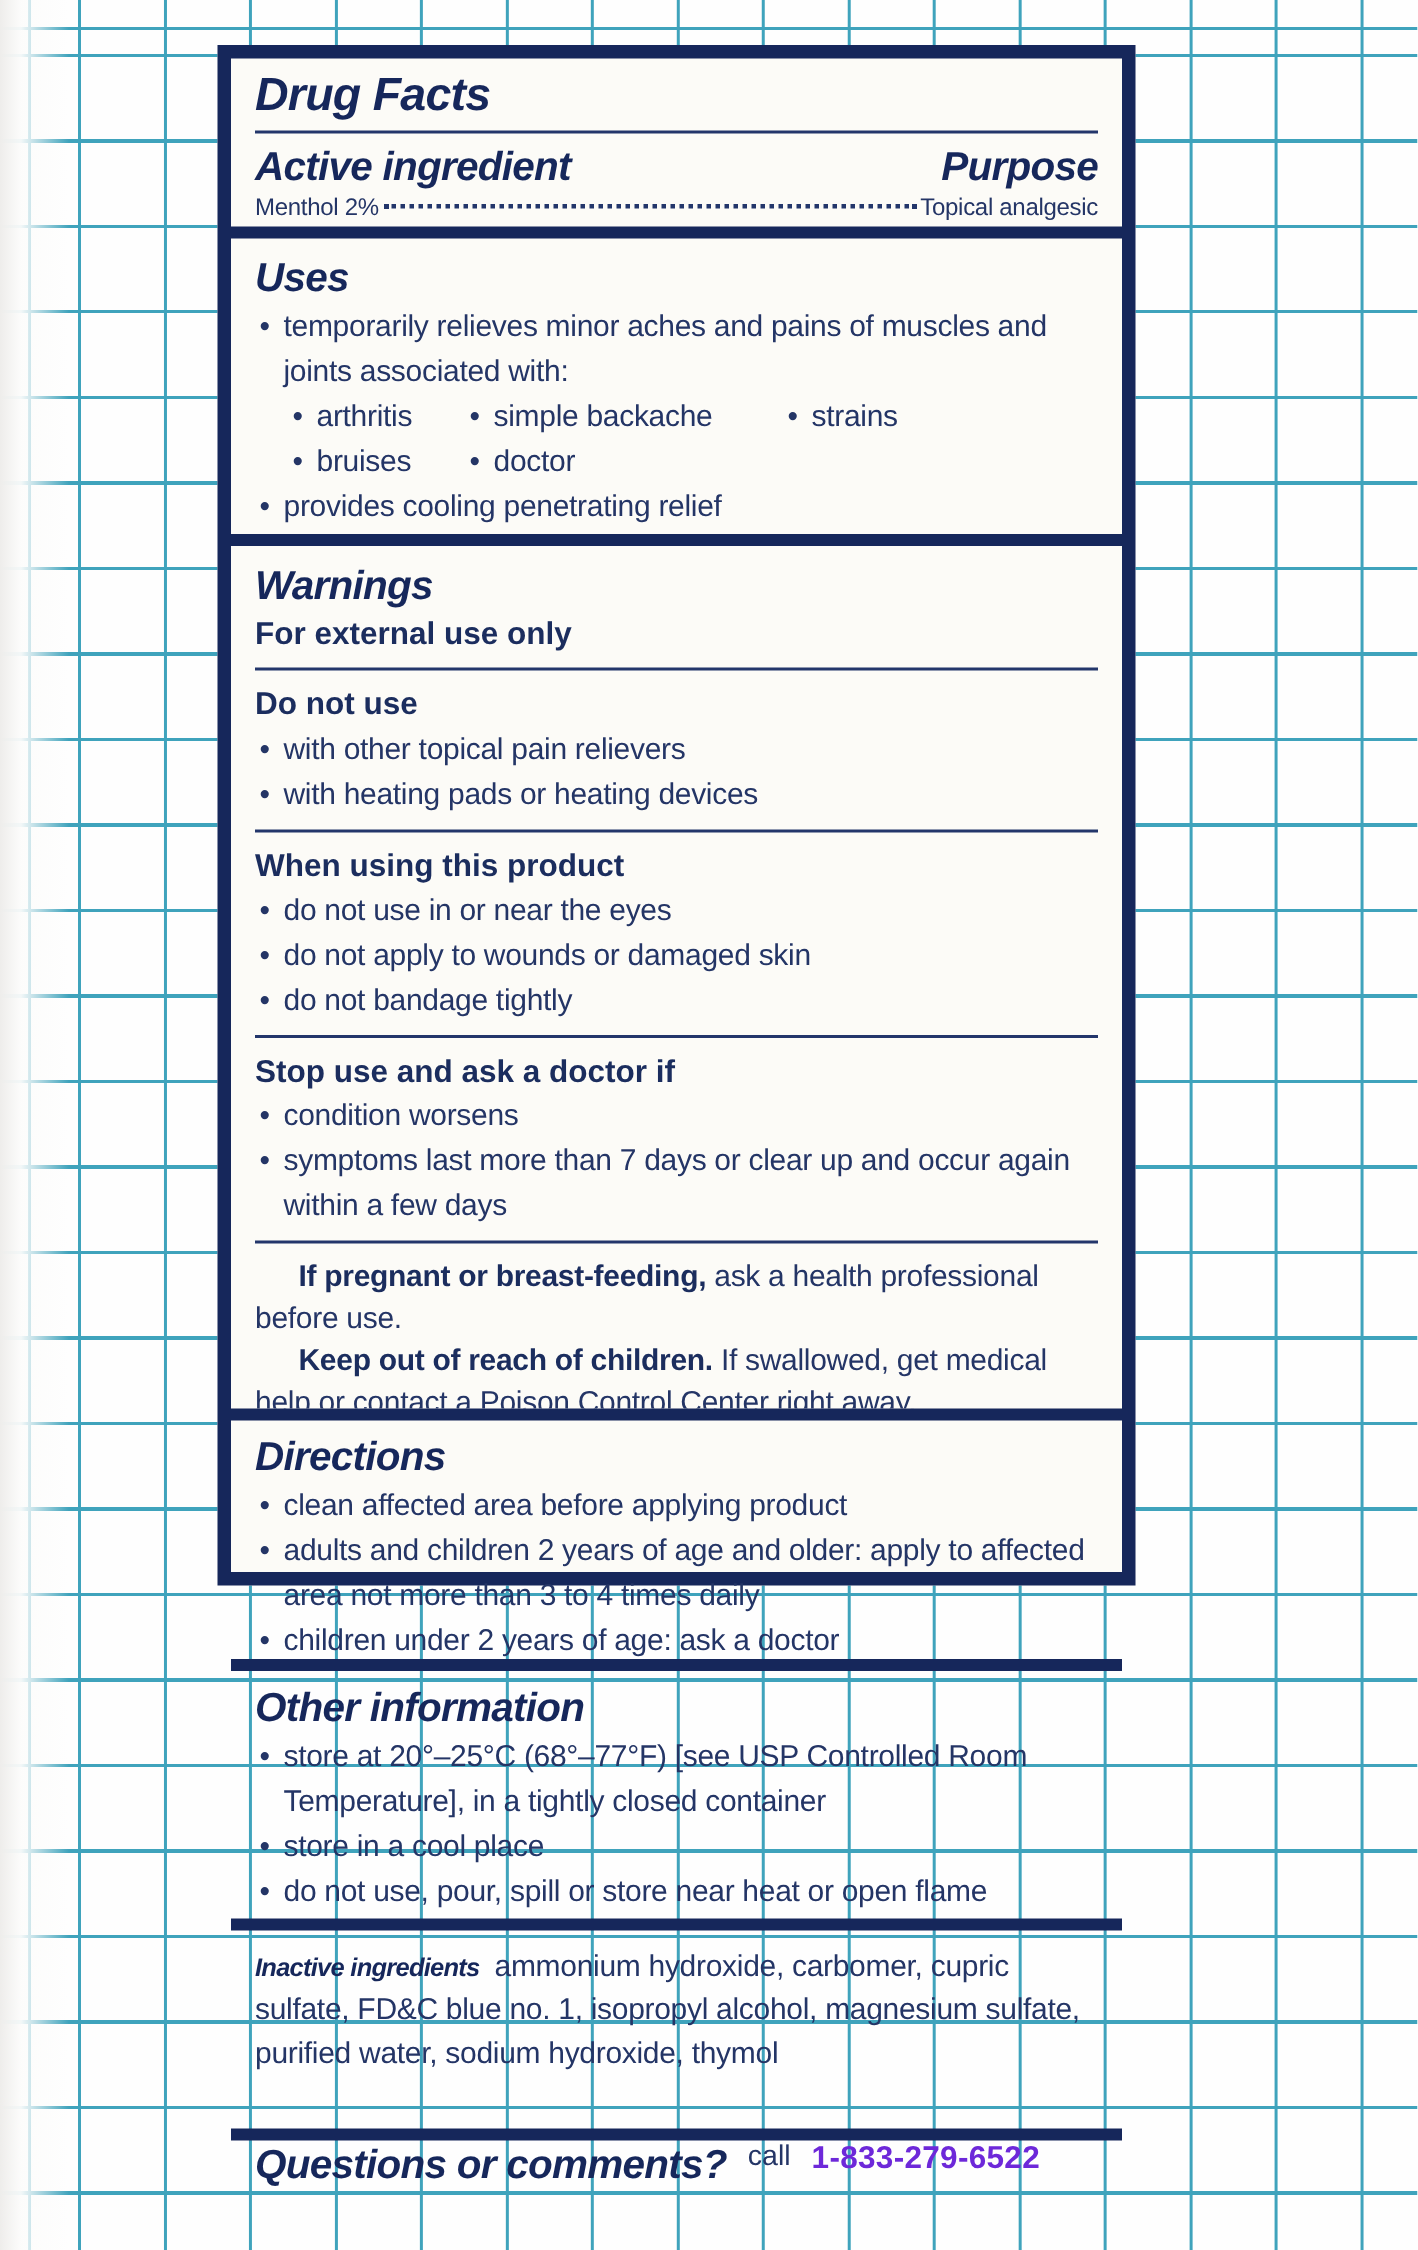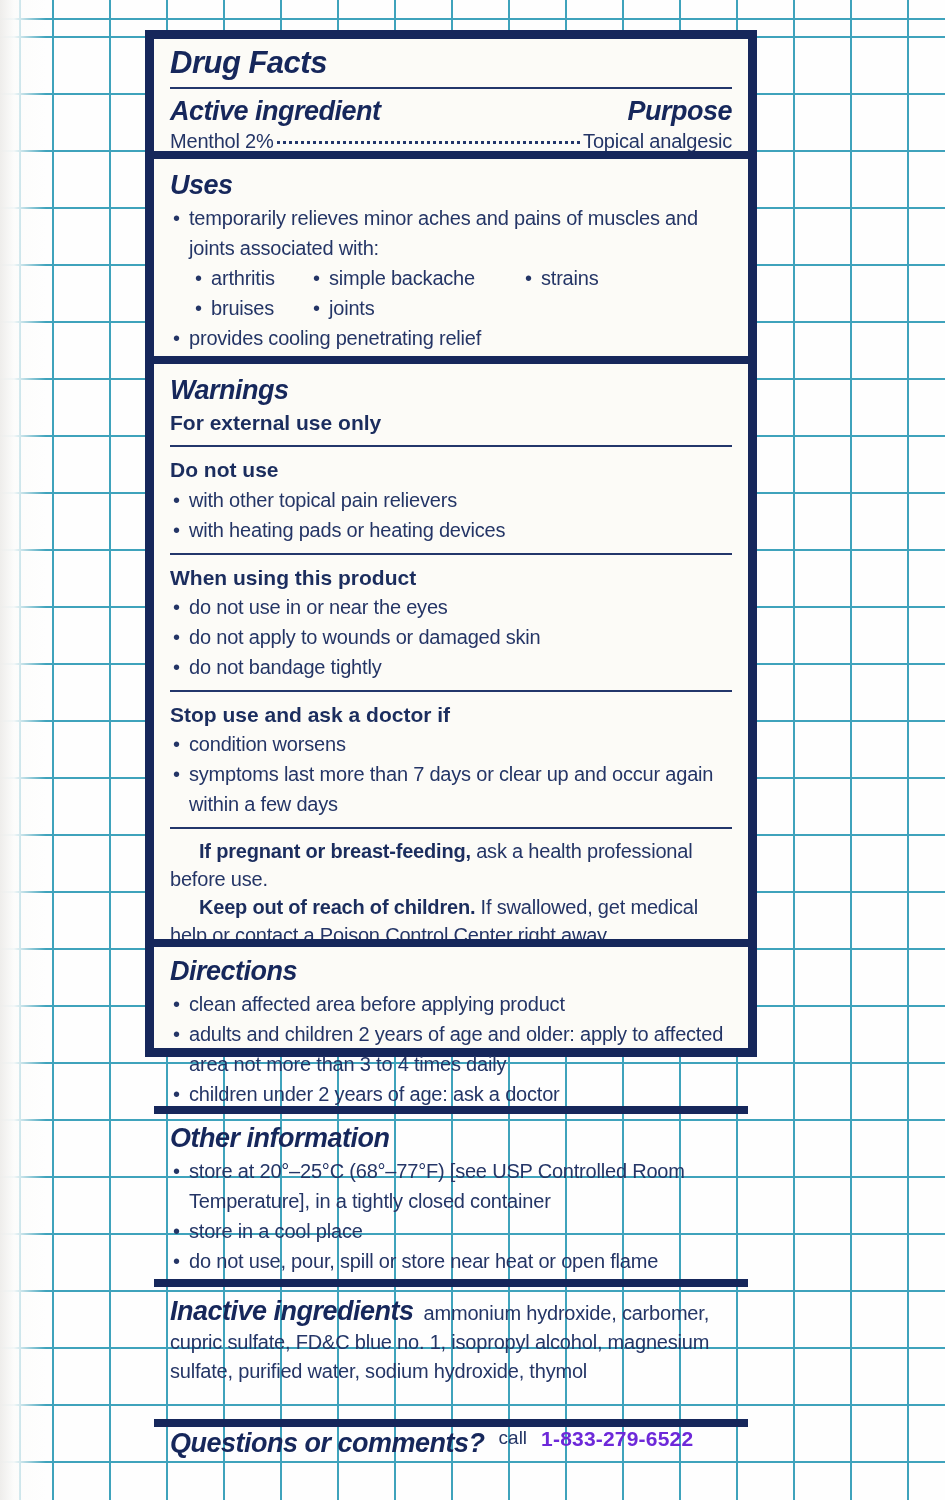--- a/index.html
+++ b/index.html
@@ -40,42 +40,42 @@
   .s7{height:52px; display:flex; align-items:flex-start; gap:14px; padding-top:0; padding-bottom:0;}
 
   .title { font-size:31px; font-weight:bold; font-style:italic; color:#16275b; letter-spacing:-0.5px; }
   .h-italic { font-size:27px; font-weight:bold; font-style:italic; color:#16275b; letter-spacing:-0.5px; line-height:1.25; }
   .h-bold { font-size:21px; font-weight:bold; color:#1b2d5e; line-height:1.4; }
 
   .hairline { border:none; border-top:2px solid #23366b; margin:6px 0 6px 0; }
   .hairline-thin { border:none; border-top:2px solid #23366b; margin:8px 0; }
 
   .ai-row { display:flex; justify-content:space-between; align-items:baseline; margin-top:1px; }
-  .dotted-row { display:flex; align-items:baseline; font-size:20px; letter-spacing:-0.2px; margin-top:1px; }
+  .dotted-row { display:flex; align-items:baseline; font-size:16px; letter-spacing:-0.2px; margin-top:1px; }
   .leader { flex:1; border-bottom:3px dotted #23366b; margin:0 3px; position:relative; top:-4px; }
 
   ul.bullets { list-style:none; }
   ul.bullets li {
     position:relative; padding-left:19px;
     font-size:20px; line-height:30px; letter-spacing:-0.2px;
   }
   ul.bullets li::before { content:"•"; position:absolute; left:3px; top:0; }
 
   .sub-grid {
     display:grid; grid-template-columns:118px 212px 1fr;
     margin-left:22px;
   }
   .sub-item { position:relative; padding-left:19px; font-size:20px; line-height:30px; letter-spacing:-0.2px; }
   .sub-item::before { content:"•"; position:absolute; left:3px; top:0; }
 
   .para { font-size:20px; line-height:28px; letter-spacing:-0.2px; }
   .para b { color:#1b2d5e;margin-left:29px; }
 
   .inactive-para { font-size:20px; line-height:29px; letter-spacing:-0.2px; }
-  .inactive-heading { font-size:27px; font-weight:bold; font-style:italic; color:#16275b; letter-spacing:-0.5px; margin-right:10px; }
+  .inactive-heading { font-size:17px; font-weight:bold; font-style:italic; color:#16275b; letter-spacing:-0.5px; margin-right:10px; }
 
   .call-label { font-size:19px; }
   .phone { font-size:21px; font-weight:bold; color:#6d28d9; letter-spacing:0.2px; }
 </style>
 </head>
 <body>
 
 <div class="graph-bg"></div>
 <div class="left-fade"></div>
 
@@ -100,21 +100,21 @@
     <ul class="bullets">
       <li>temporarily relieves minor aches and pains of muscles and joints associated with:</li>
     </ul>
     <div class="sub-grid">
       <span class="sub-item">arthritis</span>
       <span class="sub-item">simple backache</span>
       <span class="sub-item">strains</span>
     </div>
     <div class="sub-grid">
       <span class="sub-item">bruises</span>
-      <span class="sub-item">joints</span>
+      <span class="sub-item">doctor</span>
       <span></span>
     </div>
     <ul class="bullets">
       <li>provides cooling penetrating relief</li>
     </ul>
   </div>
 
   <div class="section s3">
     <div class="h-italic">Warnings</div>
     <div class="h-bold">For external use only</div>

